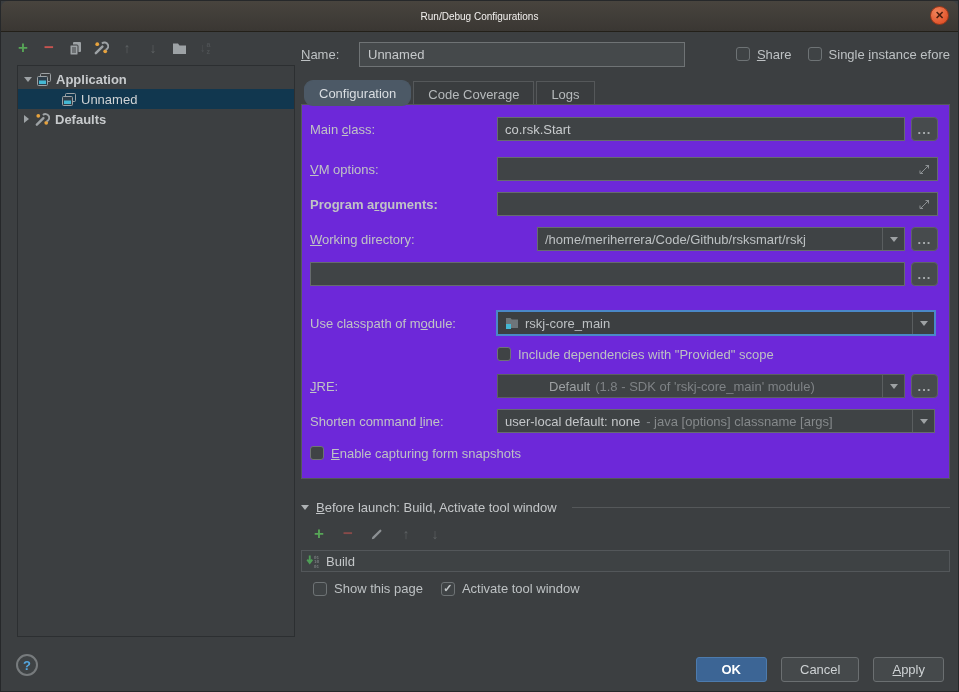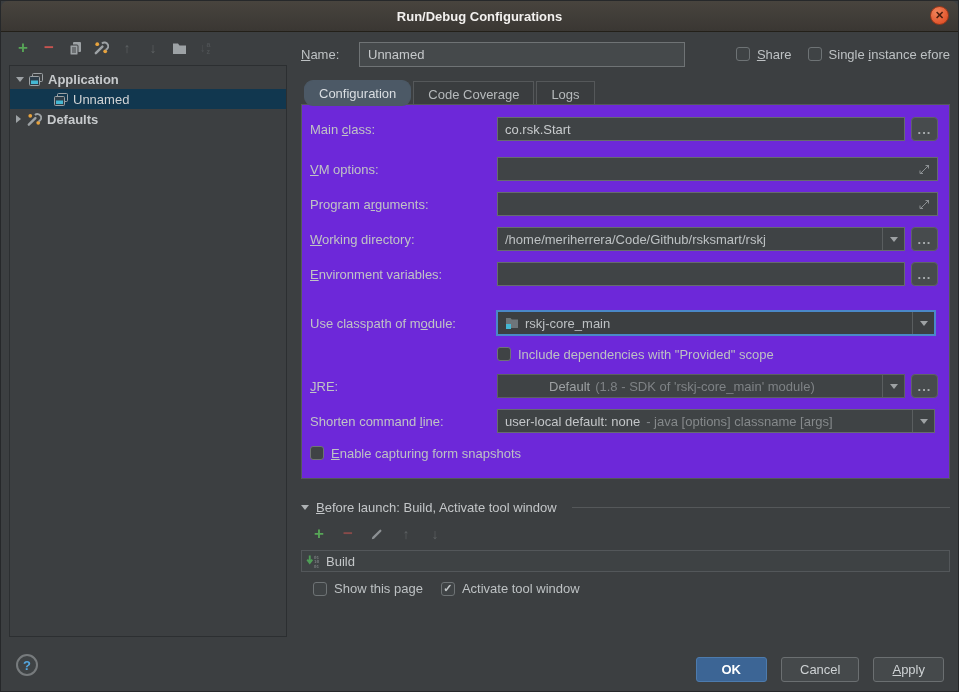--- a/index.html
+++ b/index.html
@@ -3,34 +3,34 @@
 <meta charset="utf-8">
 <style>
   html,body{margin:0;padding:0;background:#2b2b2b;}
   #app{position:relative;width:959px;height:692px;background:#3c3f41;overflow:hidden;
        font-family:"Liberation Sans",sans-serif;font-size:13px;color:#bdc1c3;
        border:1px solid #26282a;box-sizing:border-box;}
   
   .titlebar{position:absolute;top:0;left:0;right:0;height:30px;
     background:linear-gradient(#48443e,#3a3733);border-bottom:1px solid #232019;
     border-radius:7px 7px 0 0;display:flex;align-items:center;justify-content:center;}
-  .title-text{font-weight:bold;color:#f3f1ef;font-size:13px;}
+  .title-text{font-weight:normal;color:#f3f1ef;font-size:10px;}
   .close-btn{position:absolute;right:9px;top:5px;width:19px;height:19px;border-radius:50%;
     background:radial-gradient(circle at 35% 30%,#f2855c,#e0532a 75%);
     border:1px solid #99391b;box-sizing:border-box;display:flex;align-items:center;justify-content:center;
     color:#4a1d0d;font-size:11px;font-weight:bold;line-height:1;}
   
   .ltoolbar{position:absolute;left:14px;top:38px;display:flex;align-items:center;gap:10px;height:18px;}
   .tbi{width:16px;height:16px;display:flex;align-items:center;justify-content:center;font-weight:bold;}
   .plus{color:#57a557;font-size:17px;} .minus{color:#c75450;font-size:17px;}
   .arr{color:#5d6163;font-size:14px;} .dim{opacity:.55}
   .sortaz{display:flex;align-items:center;color:#5d6163;font-size:12px;}
   .sortaz .az{font-size:7px;line-height:7px;margin-left:1px;}
   
-  .tree{position:absolute;left:8px;top:64px;width:278px;height:572px;
+  .tree{position:absolute;left:16px;top:64px;width:278px;height:572px;
     border:1px solid #2c2f31;box-sizing:border-box;padding-top:3px;background:#3c3f41;}
   .trow{height:20px;display:flex;align-items:center;gap:5px;}
   .trow.bold{font-weight:bold;color:#c7cacc;}
   .trow.selected{background:#11374f;color:#d0d3d5;}
   .exp-down{width:0;height:0;border-left:4px solid transparent;border-right:4px solid transparent;border-top:5px solid #9da2a5;}
   .exp-right{width:0;height:0;border-top:4px solid transparent;border-bottom:4px solid transparent;border-left:5px solid #9da2a5;}
   .ind6{padding-left:6px;} .ind44{padding-left:44px;}
   
   .name-row{position:absolute;left:300px;top:40px;width:649px;height:26px;display:flex;align-items:center;}
   .name-lbl{width:58px;flex:none;}
@@ -220,51 +220,50 @@
           <span></span>
           <span class="expand-ic">
             <svg width="11" height="11" viewBox="0 0 11 11">
                 <path d="M6.5 1.5 h3 v3 M10 1 L1 10 M1 6.5 v3 h3" stroke="#8c9093" fill="none"></path>
               </svg>
           </span>
         </div>
       </div>
     </div>
 
-    <div class="frow" style="margin-top:9px;">
+    <div class="frow" style="margin-top:9px;font-weight:bold;">
       <span class="lblcol"><span>Program a</span><span class="mn">r</span><span>guments:</span></span>
       <div class="fieldwrap">
         <div class="field empty">
           <span></span>
           <span class="expand-ic">
             <svg width="11" height="11" viewBox="0 0 11 11">
                 <path d="M6.5 1.5 h3 v3 M10 1 L1 10 M1 6.5 v3 h3" stroke="#8c9093" fill="none"></path>
               </svg>
           </span>
         </div>
       </div>
     </div>
 
-    <div class="frow" style="margin-top:9px;">
+    <div class="frow" style="margin-top:9px;gap:40px;">
       <span class="lblcol"><span></span><span class="mn">W</span><span>orking directory:</span></span>
       <div class="fieldwrap">
         <div class="combo">
           <span class="ctext">/home/meriherrera/Code/Github/rsksmart/rskj</span>
           <span class="arrowbox">
               <span class="tri"></span>
             </span>
         </div>
         <div class="browse">
             <span>...</span>
           </div>
       </div>
     </div>
 
     <div class="frow" style="margin-top:9px;">
-      <span class="lblcol"><span></span><span class="mn">E</span><span>nvironment variables:</span></span>
       <div class="fieldwrap">
         <div class="field empty">
             <span></span>
           </div>
         <div class="browse">
             <span>...</span>
           </div>
       </div>
     </div>
 

